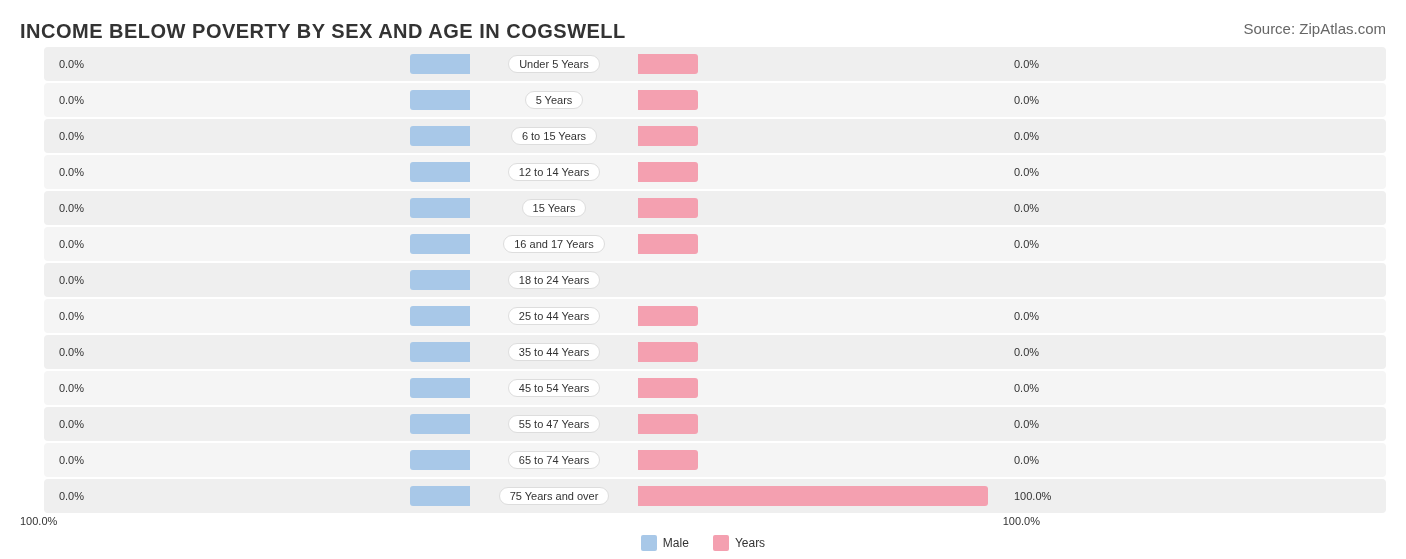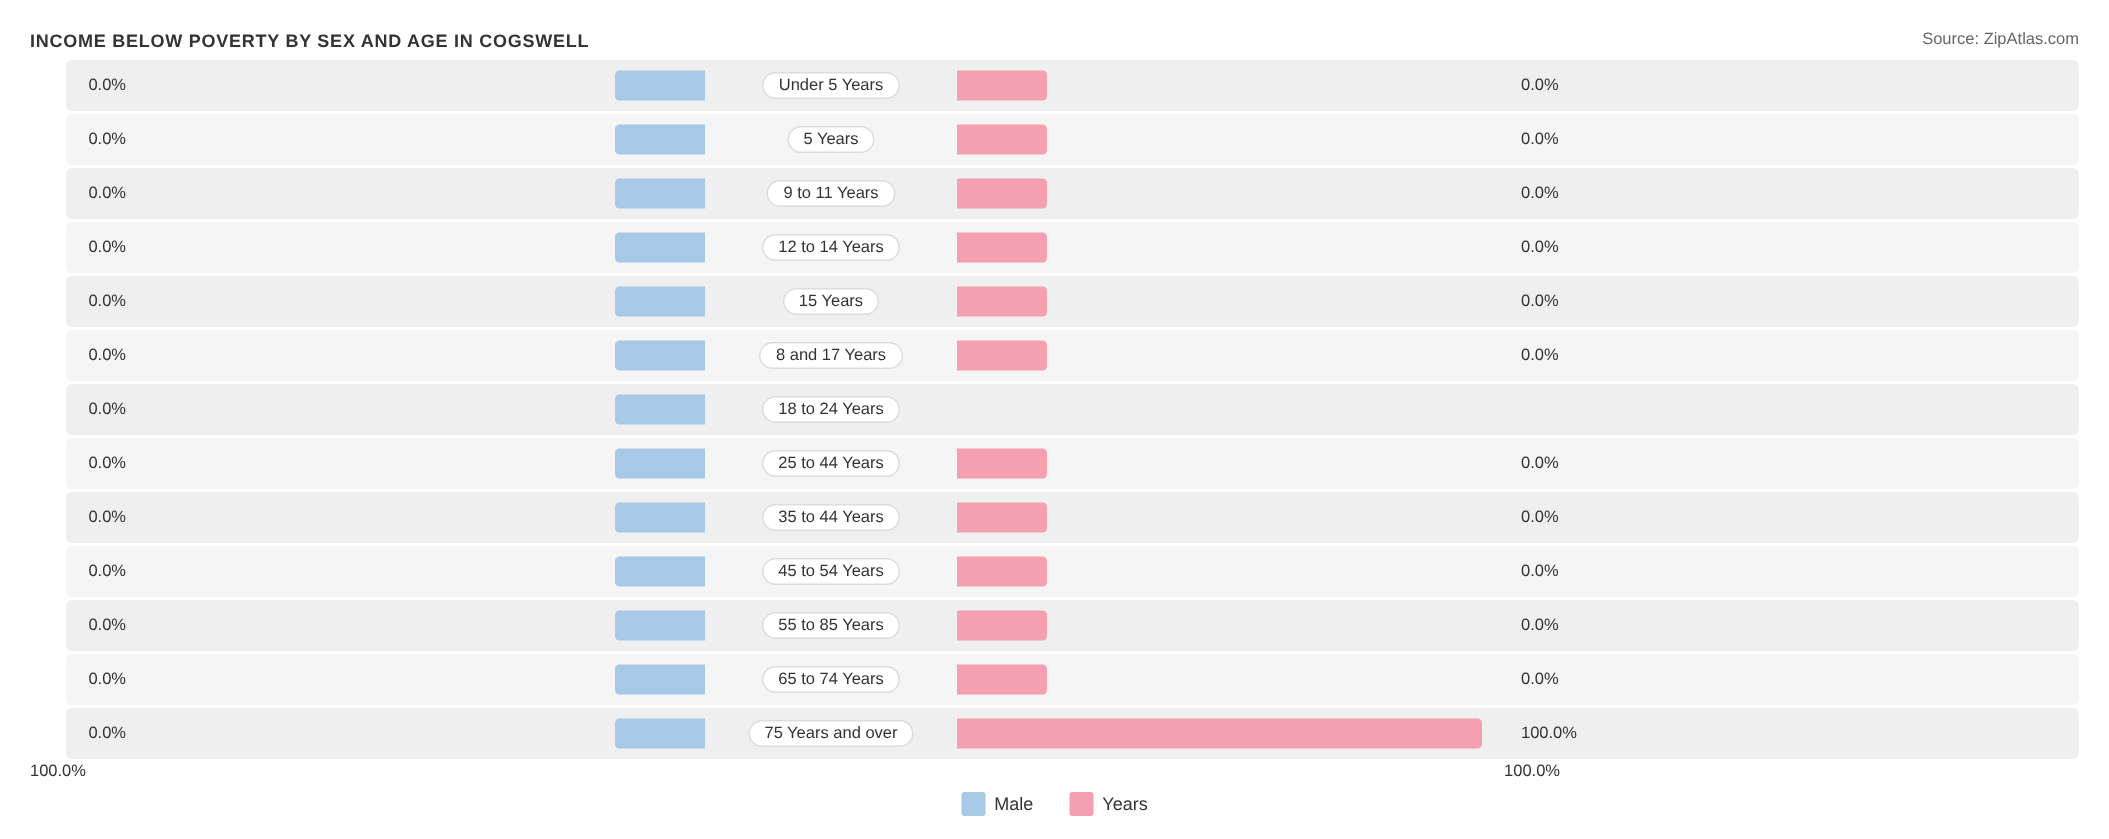--- a/index.html
+++ b/index.html
@@ -8,29 +8,29 @@
       background: #fff;
       width: 1406px;
       min-height: 559px;
       padding: 20px;
     }
     .chart-container {
       width: 100%;
       position: relative;
     }
     .chart-title {
-      font-size: 12px;
+      font-size: 20px;
       font-weight: bold;
       text-transform: uppercase;
       color: #333;
       margin-bottom: 4px;
       letter-spacing: 0.5px;
     }
     .source-text {
-      font-size: 11px;
+      font-size: 15px;
       color: #666;
       margin-bottom: 8px;
     }
     .chart-area {
       width: 100%;
       position: relative;
     }
     .row {
       display: flex;
       align-items: center;
@@ -199,21 +199,21 @@
       </div>
     </div>
       <div class="row">
       <div class="left-section">
         <span class="value-left">0.0%</span>
         <div class="left-bars">
           <div class="bar-male" style="width:60px;"></div>
         </div>
       </div>
       <div class="center-label-wrapper">
-        <div class="center-label">9 to 11 Years</div>
+        <div class="center-label">6 to 15 Years</div>
       </div>
       <div class="right-section">
         <div class="right-bars">
           <div class="bar-female" style="width:60px;"></div>
         </div>
         <span class="value-right">0.0%</span>
       </div>
     </div>
       <div class="row">
       <div class="left-section">
@@ -250,21 +250,21 @@
       </div>
     </div>
       <div class="row">
       <div class="left-section">
         <span class="value-left">0.0%</span>
         <div class="left-bars">
           <div class="bar-male" style="width:60px;"></div>
         </div>
       </div>
       <div class="center-label-wrapper">
-        <div class="center-label">8 and 17 Years</div>
+        <div class="center-label">16 and 17 Years</div>
       </div>
       <div class="right-section">
         <div class="right-bars">
           <div class="bar-female" style="width:60px;"></div>
         </div>
         <span class="value-right">0.0%</span>
       </div>
     </div>
       <div class="row">
       <div class="left-section">
@@ -329,21 +329,21 @@
       </div>
     </div>
       <div class="row">
       <div class="left-section">
         <span class="value-left">0.0%</span>
         <div class="left-bars">
           <div class="bar-male" style="width:60px;"></div>
         </div>
       </div>
       <div class="center-label-wrapper">
-        <div class="center-label">55 to 85 Years</div>
+        <div class="center-label">55 to 47 Years</div>
       </div>
       <div class="right-section">
         <div class="right-bars">
           <div class="bar-female" style="width:60px;"></div>
         </div>
         <span class="value-right">0.0%</span>
       </div>
     </div>
       <div class="row">
       <div class="left-section">

